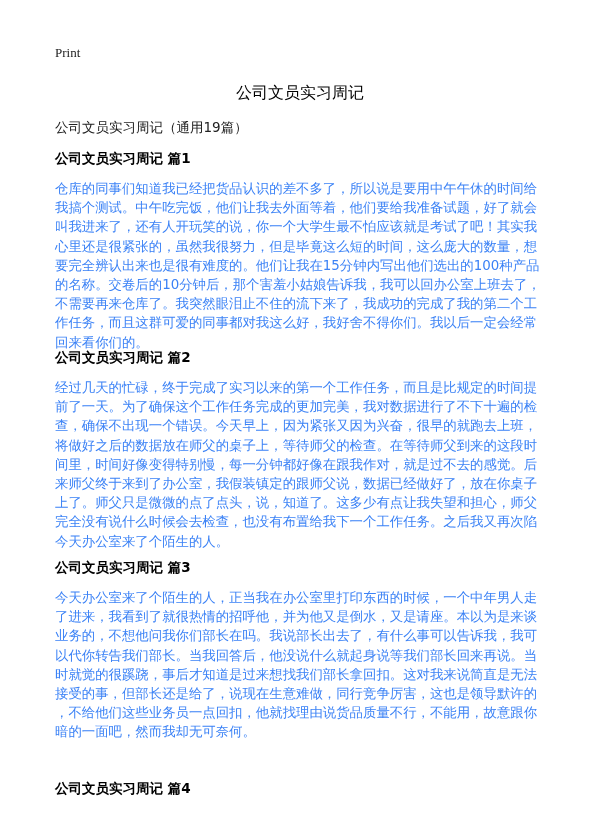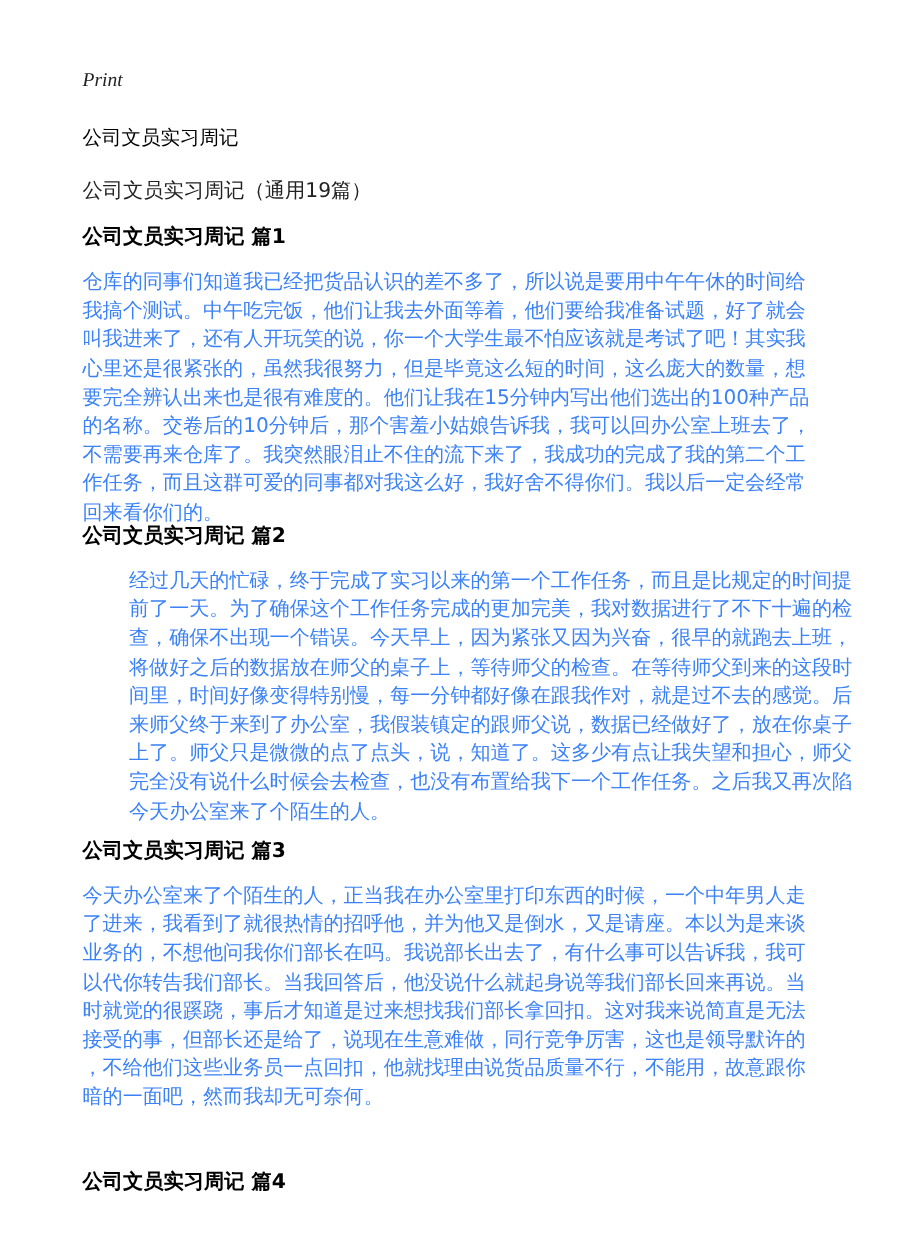--- a/index.html
+++ b/index.html
@@ -22,30 +22,29 @@
       width: 520px;
     }
     .print-label {
       position: absolute;
       left: 0;
       top: 45px;
       font-family: "Liberation Serif", "DejaVu Serif", serif;
       font-size: 13px;
       color: #222;
       line-height: 16px;
-      font-style: italic;
     }
     .doc-title {
       position: absolute;
       left: 0;
       top: 80px;
       width: 490px;
-      text-align: left;
+      text-align: center;
       font-family: "DejaVu Sans", "Liberation Sans", sans-serif;
-      font-size: 13px;
+      font-size: 16px;
       font-weight: normal;
       color: #000;
       line-height: 26px;
       margin: 0;
     }
     .subtitle {
       position: absolute;
       left: 0;
       top: 117px;
       font-size: 13.5px;
@@ -72,21 +71,21 @@
       line-height: 19.2px;
       color: #3b82f6;
       font-family: "DejaVu Sans", "Liberation Sans", sans-serif;
       margin: 0;
       text-align: justify;
     }
     .line { display: block; white-space: nowrap; }
     #h1 { top: 148px; }
     #p1 { top: 179px; }
     #h2 { top: 347px; }
-    #p2 { top: 378px; margin-left: 31px; }
+    #p2 { top: 378px; }
     #h3 { top: 557px; }
     #p3 { top: 588px; }
     #h4 { top: 778px; }
   </style>
 </head>
 <body>
 
 <div class="page">
   <div class="print-label">Print</div>
 

